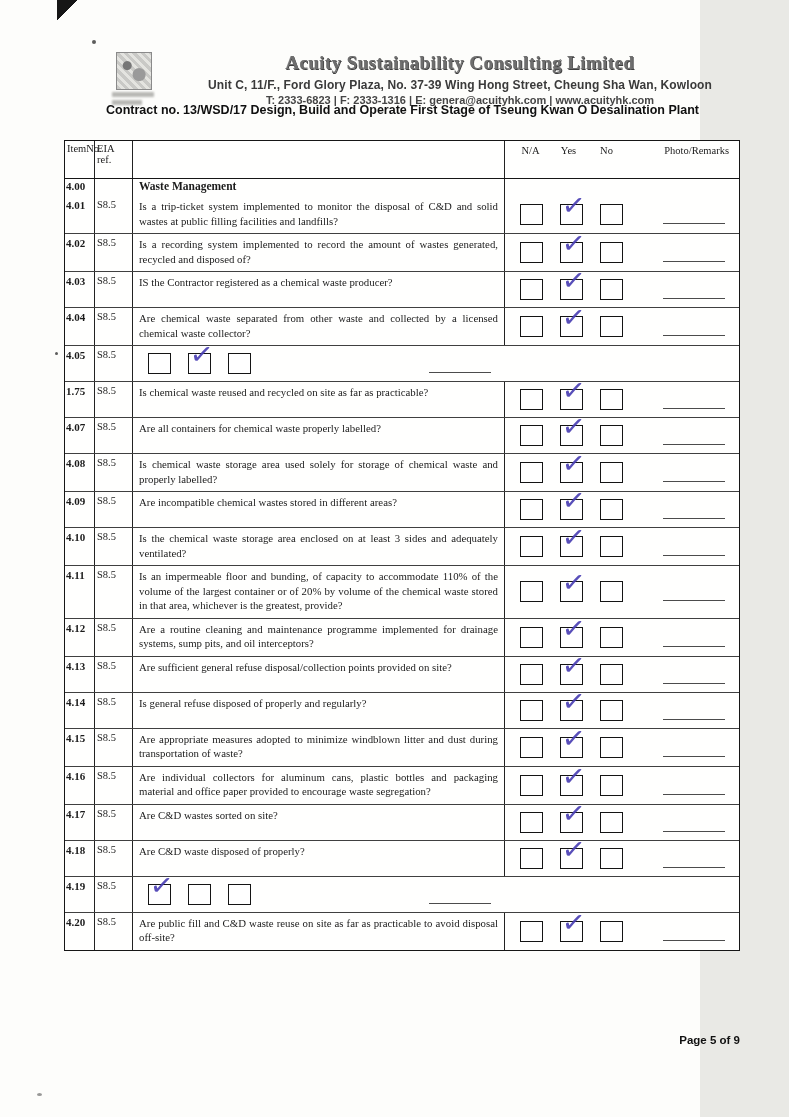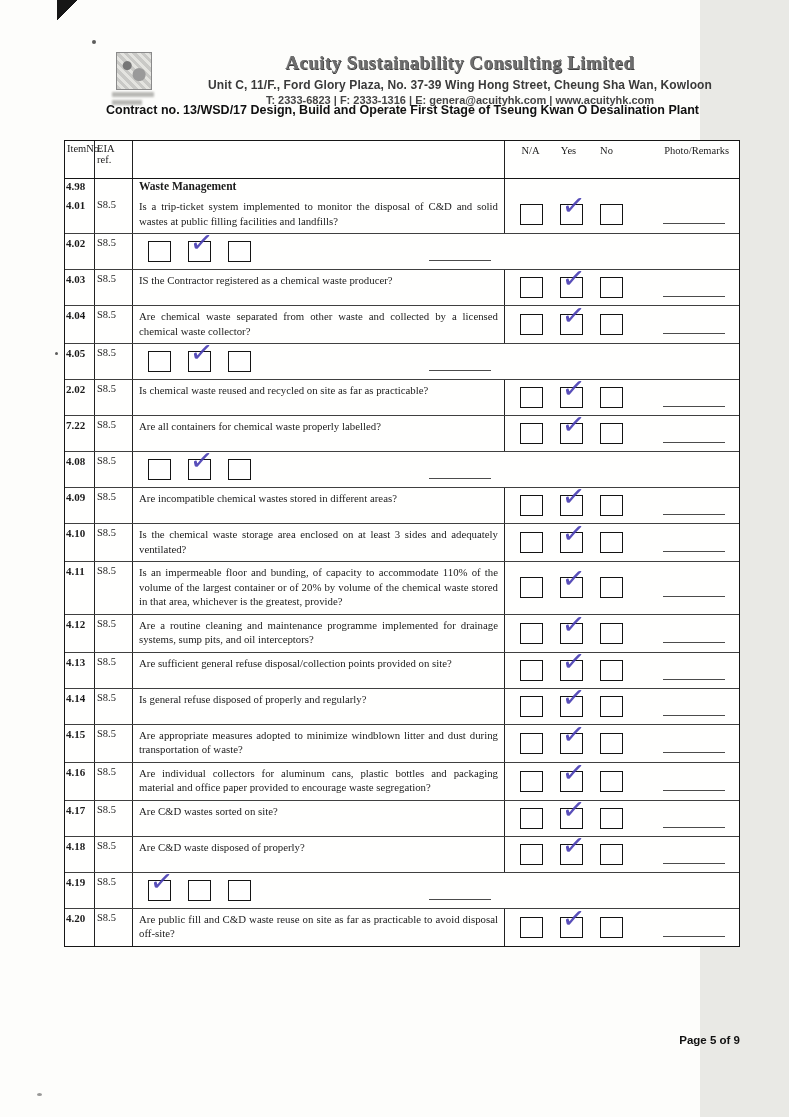--- a/index.html
+++ b/index.html
@@ -162,41 +162,42 @@
       <div class="cell-b"></div>
       <div class="th-checks">
         <span class="chk-lab">N/A</span>
         <span class="chk-lab">Yes</span>
         <span class="chk-lab">No</span>
         <span class="rem-lab">Photo/Remarks</span>
       </div>
     </div>
 
     <div class="grid-row section-row">
-      <div class="cell-b sec-item">4.98</div>
+      <div class="cell-b sec-item">4.00</div>
       <div class="cell-b"></div>
       <div class="cell-b sec-title">Waste Management</div>
       <div></div>
     </div>
 
     <div id="table-body">
         <div class="grid-row row">
     <div class="cell-b c-item">4.01</div>
     <div class="cell-b c-ref">S8.5</div>
     <div class="cell-b c-q">Is a trip-ticket system implemented to monitor the disposal of C&amp;D and solid wastes at public filling facilities and landfills?</div>
     <div class="c-checks">
       <span class="box"></span>
       <span class="box checked"></span>
       <span class="box"></span>
       <span class="rline"></span>
     </div>
   </div>
         <div class="grid-row row">
     <div class="cell-b c-item">4.02</div>
     <div class="cell-b c-ref">S8.5</div>
+    <div class="cell-b c-q">Is a recording system implemented to record the amount of wastes generated, recycled and disposed of?</div>
     <div class="c-checks">
       <span class="box"></span>
       <span class="box checked"></span>
       <span class="box"></span>
       <span class="rline"></span>
     </div>
   </div>
         <div class="grid-row row">
     <div class="cell-b c-item">4.03</div>
     <div class="cell-b c-ref">S8.5</div>
@@ -223,44 +224,45 @@
     <div class="cell-b c-item">4.05</div>
     <div class="cell-b c-ref">S8.5</div>
     <div class="c-checks">
       <span class="box"></span>
       <span class="box checked"></span>
       <span class="box"></span>
       <span class="rline"></span>
     </div>
   </div>
         <div class="grid-row row">
-    <div class="cell-b c-item">2.02</div>
+    <div class="cell-b c-item">1.75</div>
     <div class="cell-b c-ref">S8.5</div>
     <div class="cell-b c-q">Is chemical waste reused and recycled on site as far as practicable?</div>
     <div class="c-checks">
       <span class="box"></span>
       <span class="box checked"></span>
       <span class="box"></span>
       <span class="rline"></span>
     </div>
   </div>
         <div class="grid-row row">
-    <div class="cell-b c-item">7.22</div>
+    <div class="cell-b c-item">4.07</div>
     <div class="cell-b c-ref">S8.5</div>
     <div class="cell-b c-q">Are all containers for chemical waste properly labelled?</div>
     <div class="c-checks">
       <span class="box"></span>
       <span class="box checked"></span>
       <span class="box"></span>
       <span class="rline"></span>
     </div>
   </div>
         <div class="grid-row row">
     <div class="cell-b c-item">4.08</div>
     <div class="cell-b c-ref">S8.5</div>
+    <div class="cell-b c-q">Is chemical waste storage area used solely for storage of chemical waste and properly labelled?</div>
     <div class="c-checks">
       <span class="box"></span>
       <span class="box checked"></span>
       <span class="box"></span>
       <span class="rline"></span>
     </div>
   </div>
         <div class="grid-row row">
     <div class="cell-b c-item">4.09</div>
     <div class="cell-b c-ref">S8.5</div>

